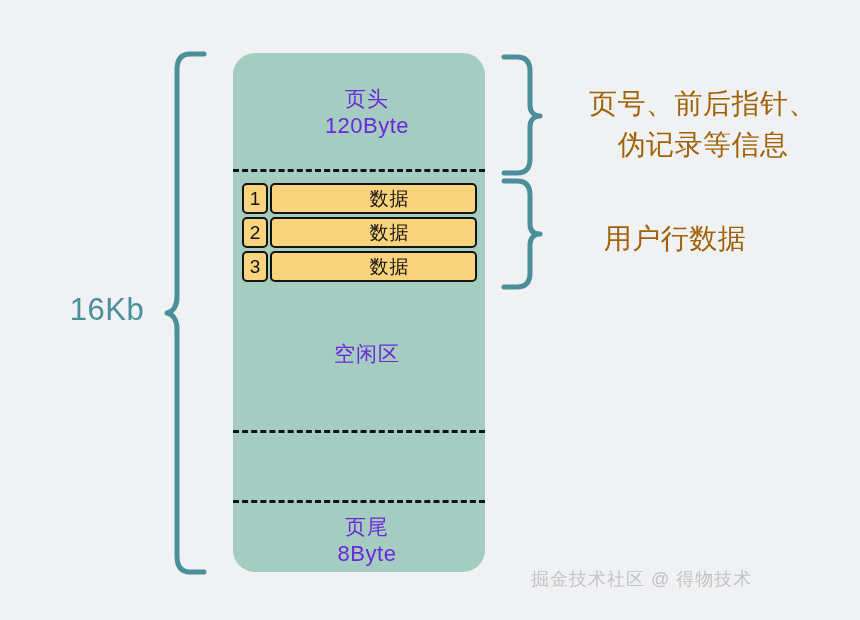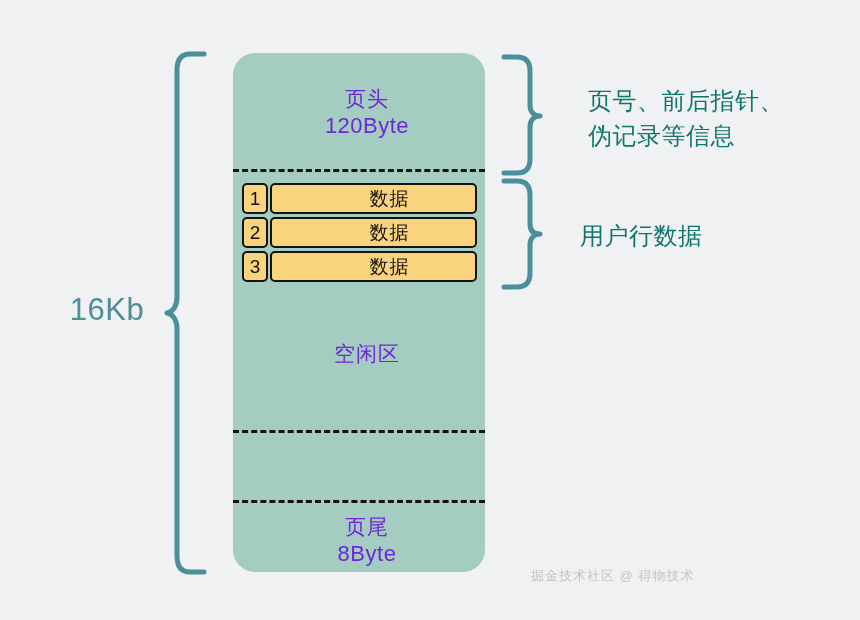--- a/index.html
+++ b/index.html
@@ -112,35 +112,35 @@
     align-items: center;
     justify-content: center;
     letter-spacing: 1px;
     box-sizing: border-box;
     padding-left: 32px;
   }
 
   
   .annot {
     position: absolute;
-    color: #0f766e;
-    font-size: 24px;
+    color: #a16207;
+    font-size: 28px;
     line-height: 1.45;
     letter-spacing: 0.5px;
-    text-align: left;
+    text-align: center;
   }
   #annot-header { left: 588px; top: 84px; width: 230px; }
   #annot-rows   { left: 580px; top: 219px; width: 190px; }
 
   
   #watermark {
     position: absolute;
     left: 531px;
     top: 567px;
-    font-size: 13px;
+    font-size: 18px;
     color: #c2c3c5;
     letter-spacing: 1px;
     white-space: nowrap;
   }
 </style>
 </head>
 <body>
 
 <div id="stage">
 

